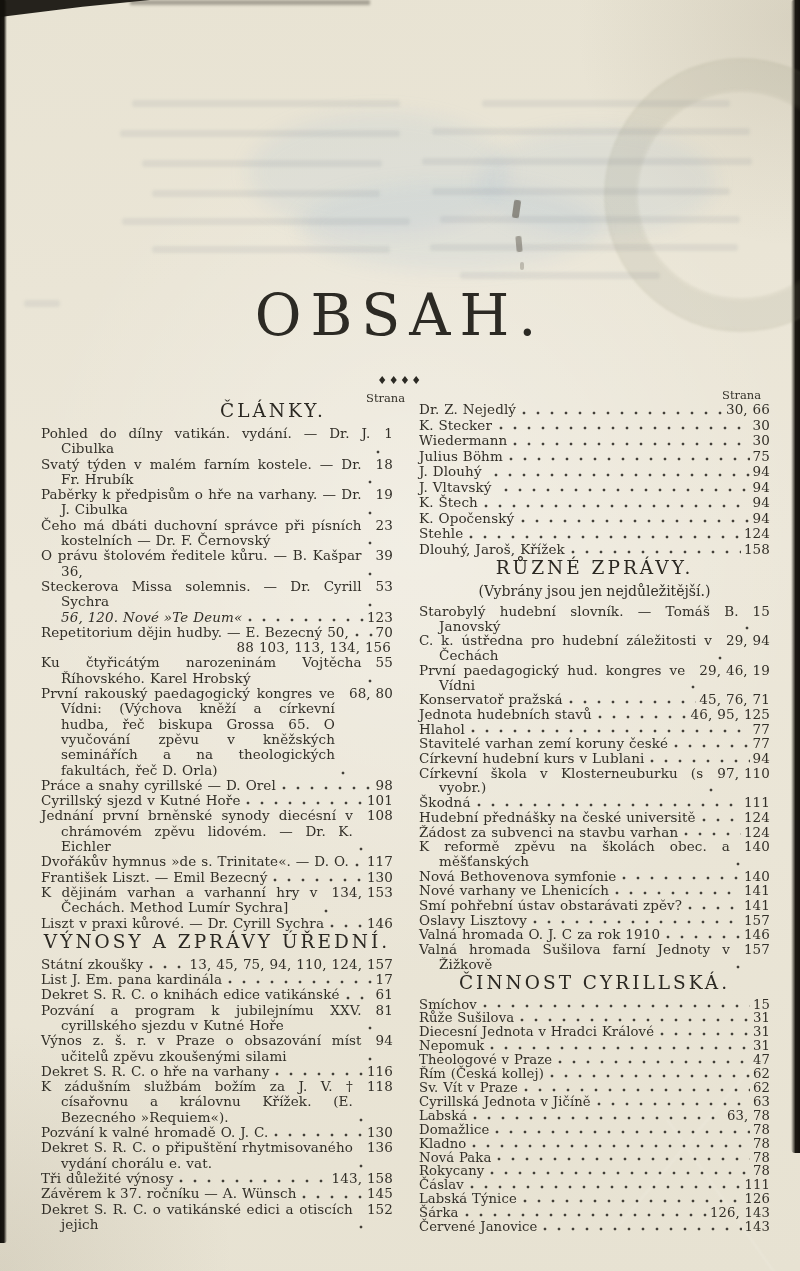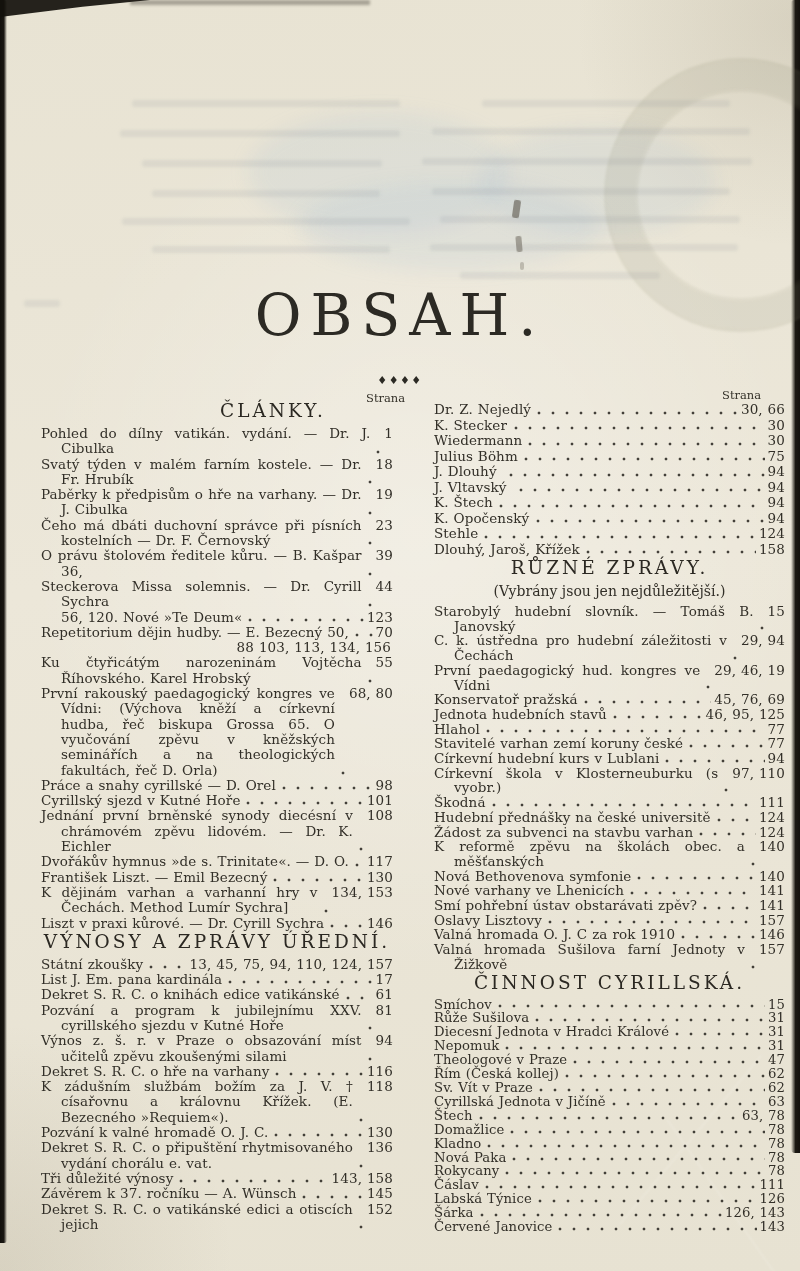--- a/index.html
+++ b/index.html
@@ -33,29 +33,29 @@
   
   .title{position:absolute;left:0;top:282px;width:800px;text-align:center;
     font-size:57px;letter-spacing:9px;color:#2c2a24;font-weight:400;}
   .ornament{position:absolute;left:0;top:374px;width:800px;text-align:center;
     font-size:11px;letter-spacing:1.5px;color:#2c2a24;}
   .strana{position:absolute;font-size:11.5px;color:#35322a;}
   .strana.l{left:366px;top:391px;}
   .strana.r{left:722px;top:388px;}
   .col{position:absolute;}
   .col-left{left:41px;top:400px;width:352px;}
-  .col-right{left:434px;top:402px;width:351px;}
+  .col-right{left:419px;top:402px;width:351px;}
   .section-heading{text-align:center;font-size:18.5px;letter-spacing:3px;color:#2b2822;
     margin:0 0 5px;font-weight:500;}
   .col-left .toc-section:first-child .section-heading{margin-top:0;transform:translateX(56px);}
   .section-subtitle{text-align:center;font-size:14px;margin:0 0 5px;color:#322f28;}
   .entry{display:flex;align-items:baseline;font-size:13.5px;line-height:15.3px;
     letter-spacing:.1px;word-spacing:.5px;}
   .entry .t{text-align:justify;padding-left:20px;text-indent:-20px;}
-  .entry.indent .t{text-indent:0;}
+  .entry.indent .t{text-indent:0;font-style:italic;}
   .entry.numline{display:block;text-align:right;padding-right:2px;}
   .entry.numline .t{padding-left:0;text-indent:0;}
   .leader{flex:1 1 5px;min-width:5px;height:4px;align-self:flex-end;margin:0 3px 3px 6px;
     background-image:radial-gradient(circle at 2px 2px, rgba(44,41,35,.88) 1.2px, rgba(44,41,35,0) 1.7px);
     background-size:14px 4px;background-repeat:repeat-x;}
   .p{white-space:nowrap;}
   .col-right .toc-section:nth-child(1) .entry{line-height:15.5px;}
   .col-right .toc-section:nth-child(2) .entry{line-height:14.7px;}
   .col-right .toc-section:nth-child(3) .entry{line-height:13.9px;font-size:13.2px;}
 </style>
@@ -122,21 +122,21 @@
           <span class="p">23</span>
         </div>
         <div class="entry">
           <span class="t">O právu štolovém ředitele kůru. — B. Kašpar 36,</span>
           <span class="leader"></span>
           <span class="p">39</span>
         </div>
         <div class="entry">
           <span class="t">Steckerova Missa solemnis. — Dr. Cyrill Sychra</span>
           <span class="leader"></span>
-          <span class="p">44</span>
+          <span class="p">53</span>
         </div>
         <div class="entry indent">
           <span class="t">56, 120. Nové »Te Deum«</span>
           <span class="leader"></span>
           <span class="p">123</span>
         </div>
         <div class="entry">
           <span class="t">Repetitorium dějin hudby. — E. Bezecný 50,</span>
           <span class="leader"></span>
           <span class="p">70</span>
@@ -319,21 +319,21 @@
           <span class="p">29, 94</span>
         </div>
         <div class="entry">
           <span class="t">První paedagogický hud. kongres ve Vídni</span>
           <span class="leader"></span>
           <span class="p">29, 46, 19</span>
         </div>
         <div class="entry">
           <span class="t">Konservatoř pražská</span>
           <span class="leader"></span>
-          <span class="p">45, 76, 69</span>
+          <span class="p">45, 76, 71</span>
         </div>
         <div class="entry">
           <span class="t">Jednota hudebních stavů</span>
           <span class="leader"></span>
           <span class="p">46, 95, 125</span>
         </div>
         <div class="entry">
           <span class="t">Hlahol</span>
           <span class="leader"></span>
           <span class="p">77</span>
@@ -440,21 +440,21 @@
           <span class="t">Sv. Vít v Praze</span>
           <span class="leader"></span>
           <span class="p">62</span>
         </div>
         <div class="entry">
           <span class="t">Cyrillská Jednota v Jičíně</span>
           <span class="leader"></span>
           <span class="p">63</span>
         </div>
         <div class="entry">
-          <span class="t">Štech</span>
+          <span class="t">Labská</span>
           <span class="leader"></span>
           <span class="p">63, 78</span>
         </div>
         <div class="entry">
           <span class="t">Domažlice</span>
           <span class="leader"></span>
           <span class="p">78</span>
         </div>
         <div class="entry">
           <span class="t">Kladno</span>

